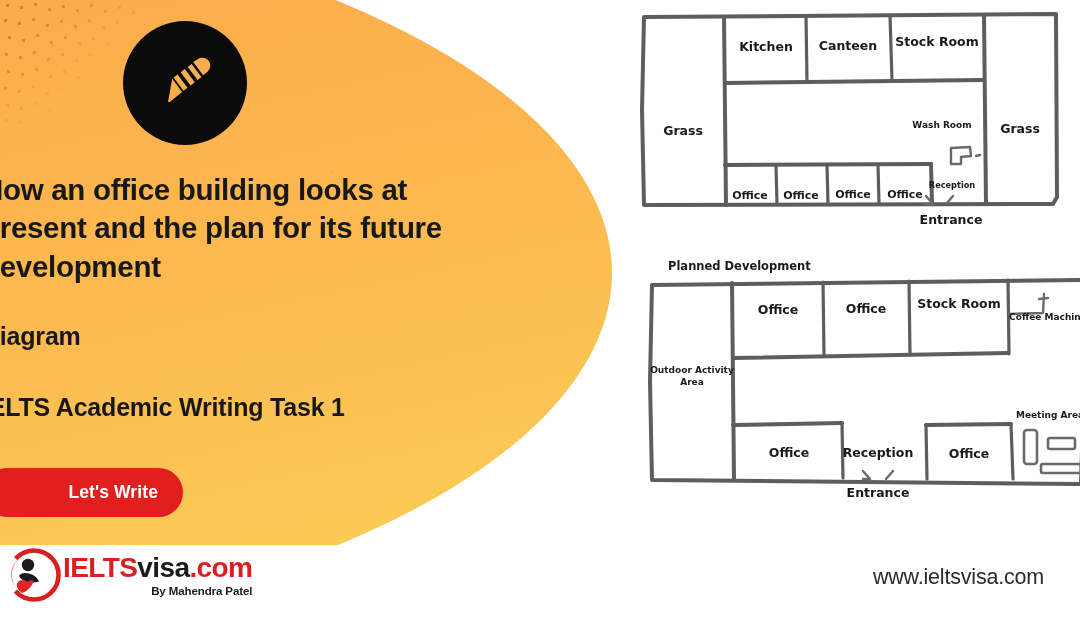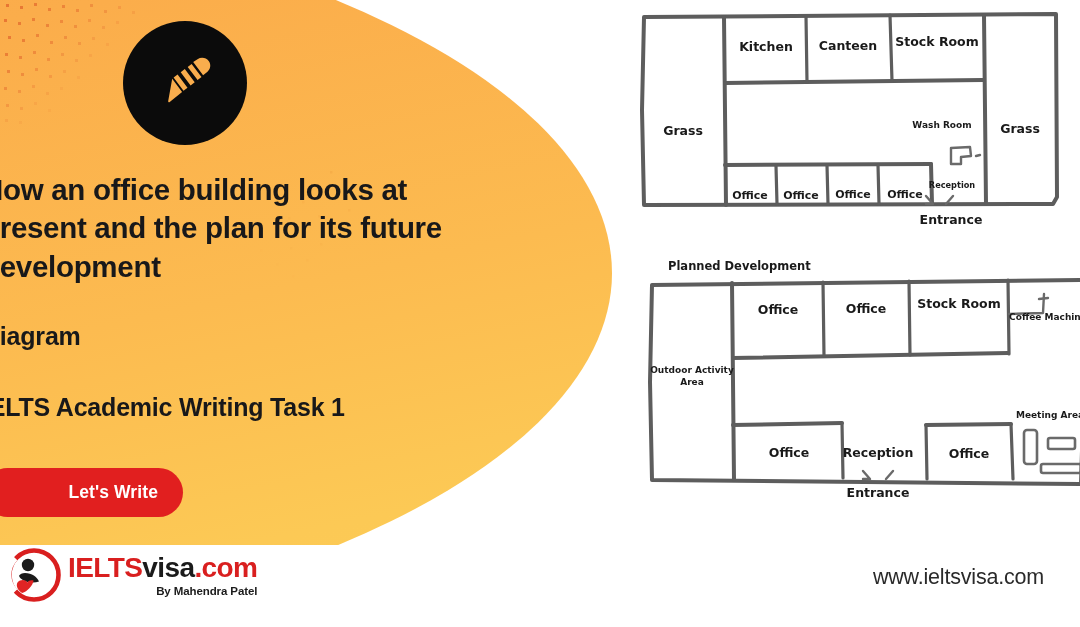--- a/index.html
+++ b/index.html
@@ -64,21 +64,21 @@
     position:absolute; left:-17px; top:468px;
     width:200px; height:49px; border-radius:26px;
     background:#e11f1f; border:none; cursor:pointer;
     color:#ffffff; font-size:17.5px; font-weight:700;
     font-family:"Liberation Sans", sans-serif;
     display:flex; align-items:center; justify-content:flex-end;
     padding-right:25px; letter-spacing:.1px;
   }
 
   
-  .footer-logo{ position:absolute; left:5px; top:546px; display:flex; align-items:center; gap:5px; }
+  .footer-logo{ position:absolute; left:5px; top:546px; display:flex; align-items:center; }
   .logo-text-wrap{ display:flex; flex-direction:column; line-height:1; padding-top:2px;}
   .logo-word{ font-size:28px; font-weight:800; letter-spacing:-.6px; white-space:nowrap; }
   .lw-ielts{ color:#d91f1f; }
   .lw-visa{ color:#1b1b1b; }
   .lw-com{ color:#d91f1f; }
   .logo-by{ font-size:11.5px; font-weight:700; color:#1b1b1b; text-align:right; margin-top:4px; letter-spacing:-.1px;}
   .site-url{
     position:absolute; right:36px; top:565px;
     font-size:21.5px; color:#2a2a2a; font-weight:400; letter-spacing:-.2px;
   }

